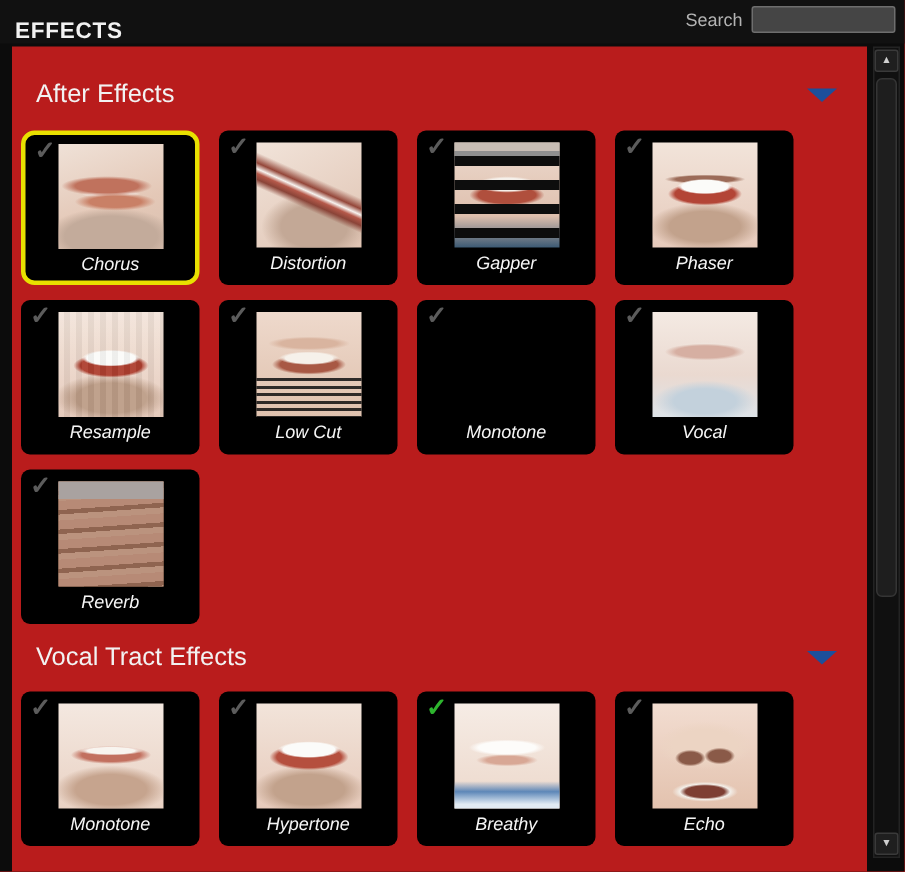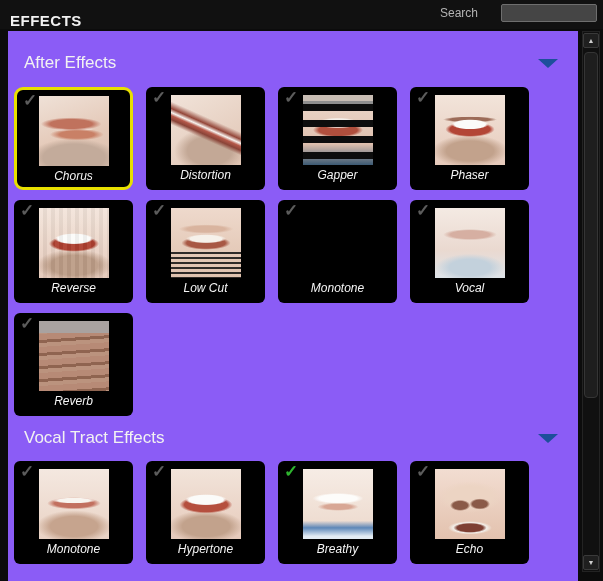--- a/index.html
+++ b/index.html
@@ -15,33 +15,33 @@
   
   .topbar {
     position:absolute; left:0; top:0; width:603px; height:29px;
     background:#111111;
     display:flex; align-items:flex-end;
   }
   .app-title {
     margin-left:10px;
     font-size:15px; font-weight:bold; color:#f2f2f2; letter-spacing:.5px;
   }
-  .search-wrap { position:absolute; right:6px; top:4px; display:flex; align-items:center; gap:23px; }
+  .search-wrap { position:absolute; right:6px; top:4px; display:flex; align-items:center; gap:6px; }
   .search-label { font-size:12px; color:#b3b3b3; }
   .search-input {
     width:96px; height:18px;
     background:#454545; border:1px solid #6e6e6e; border-radius:2px;
     color:#eee; font-size:12px; padding:0 4px; outline:none;
     font-family:"Liberation Sans", sans-serif;
   }
 
   
   .panel {
     position:absolute; left:8px; top:31px; width:570px; height:550px;
-    background:#8b5cf6;
+    background:#b91c1c;
     overflow:hidden;
   }
   .section-header {
     display:flex; align-items:center; justify-content:space-between;
     padding:0 20px 0 16px;
   }
   .section-header.first { margin-top:22px; }
   .section-header.second { margin-top:12px;align-items:center; }
   .section-title { font-size:17px; color:#f2f2f2; }
   .collapse-tri {
@@ -214,21 +214,21 @@
         <div class="tile-label">Gapper</div>
       </div>
       <div class="tile">
         <span class="check">✓</span>
         <div class="thumb th-phaser"></div>
         <div class="tile-label">Phaser</div>
       </div>
       <div class="tile">
         <span class="check">✓</span>
         <div class="thumb th-resample"></div>
-        <div class="tile-label">Reverse</div>
+        <div class="tile-label">Resample</div>
       </div>
       <div class="tile">
         <span class="check">✓</span>
         <div class="thumb th-lowcut"></div>
         <div class="tile-label">Low Cut</div>
       </div>
       <div class="tile">
         <span class="check">✓</span>
         <div class="thumb th-reverse"></div>
         <div class="tile-label">Monotone</div>

